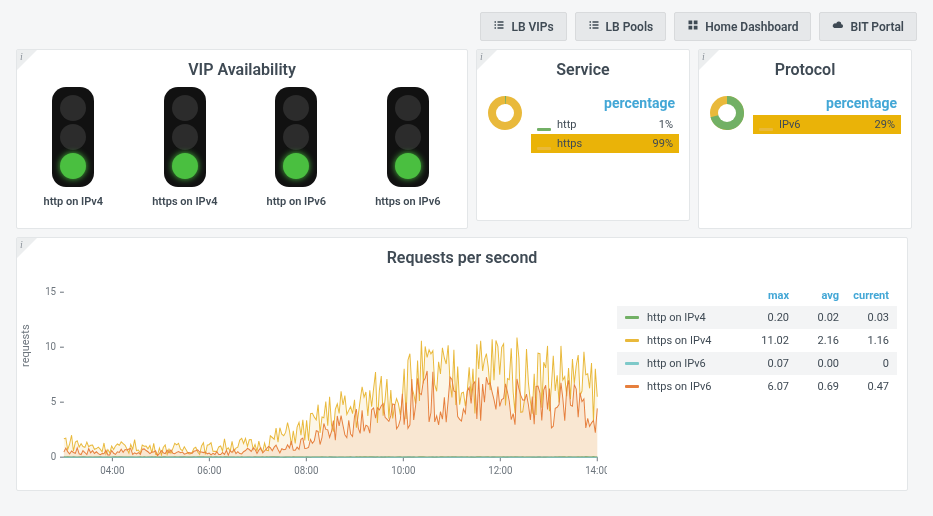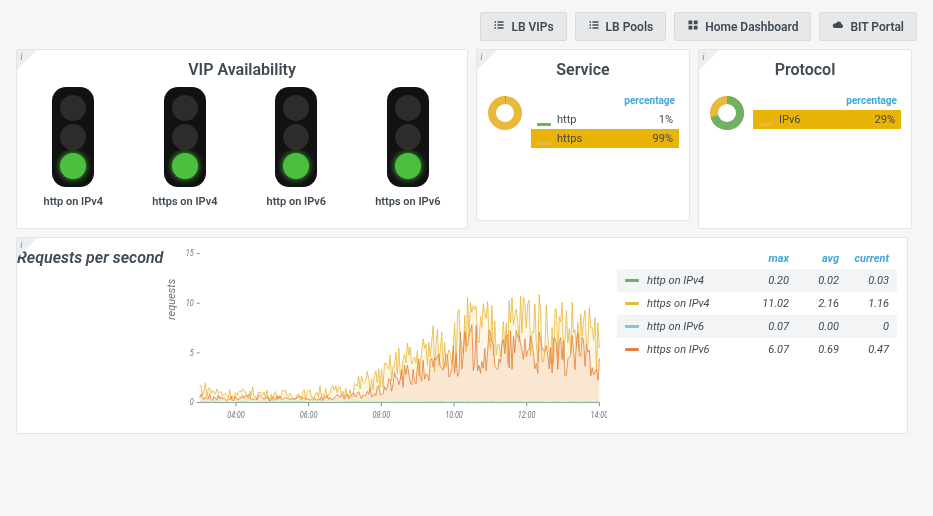--- a/index.html
+++ b/index.html
@@ -106,21 +106,21 @@
 
   .pie-wrap {
     display: flex;
     gap: 8px;
     padding: 8px 10px 0 10px;
   }
   .pie-svg { flex: 0 0 36px; }
   .pie-legend { flex: 1; }
   .pie-legend .hdr {
     text-align: right;
-    font-size: 10px;
+    font-size: 14px;
     font-weight: 700;
     color: #43a7d6;
     padding: 0 4px 4px 4px;
   }
   .pie-row {
     display: flex;
     align-items: flex-end;
     font-size: 11px;
     color: #3f4a54;
     padding: 3px 6px;
@@ -128,24 +128,23 @@
   .pie-row .sw {
     width: 14px; height: 3px; border-radius: 1px; margin-right: 6px;
   }
   .pie-row .nm { flex: 1; }
   .pie-row .vl { width: 36px; text-align: right; }
   .pie-row.sel { background: #eab308; }
 
   
   #panel-rps {
     width: 892px;
-    height: 197px;
-    display: flex;
-    flex-direction: row;
-    font-style: italic;
+    height: 254px;
+    display: flex;
+    flex-direction: column;
   }
   .rps-body {
     display: flex;
     flex: 1;
     padding: 0 10px 8px 6px;
     gap: 10px;
   }
   .chart-area { flex: 1; position: relative; }
   .chart-area svg { width: 100%; height: 100%; display: block; }
   .side-table {

